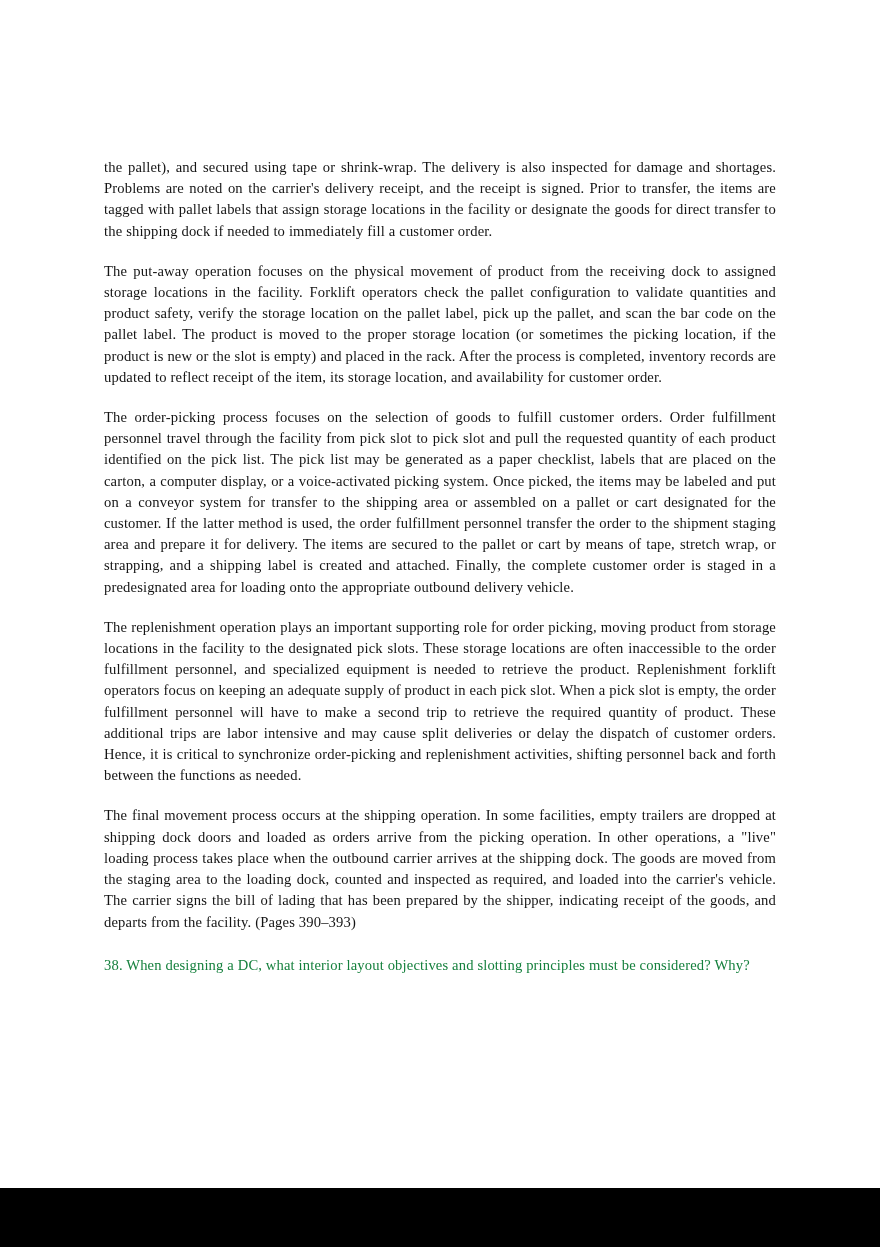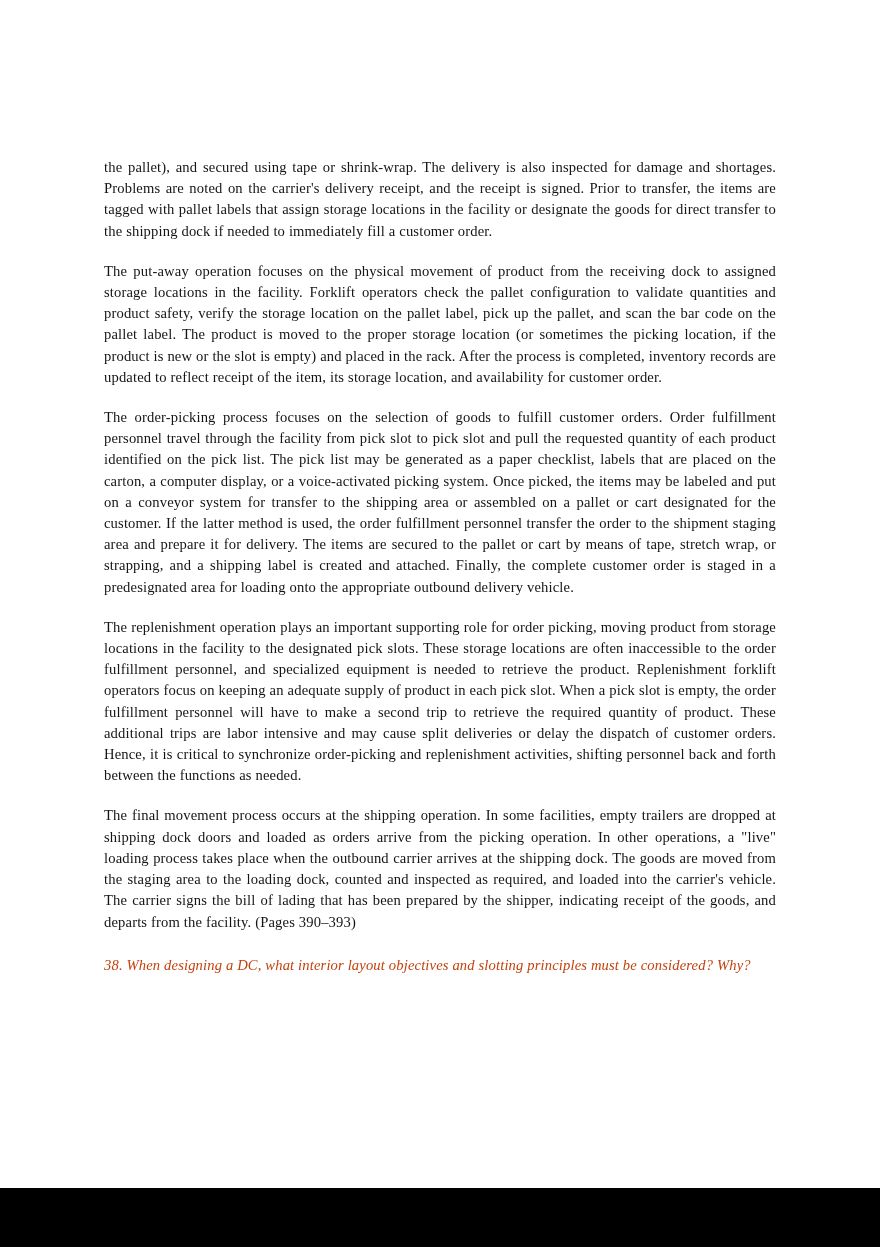--- a/index.html
+++ b/index.html
@@ -40,25 +40,24 @@
     letter-spacing: 0.01em;
     word-spacing: 0.005em;
   }
   p.para:last-child {
     margin-bottom: 0;
   }
   p.question {
     margin: 22px 0 0 0;
     font-size: 14.6px;
     line-height: 21.2px;
-    color: #c2410c;
+    color: #15803d;
     text-align: justify;
     text-justify: inter-word;
     letter-spacing: 0.01em;
-    font-style: italic;
   }
   .scan-band {
     position: absolute;
     left: 0;
     top: 1144px;
     width: 880px;
     height: 103px;
     background: #000000;
   }
 </style>

